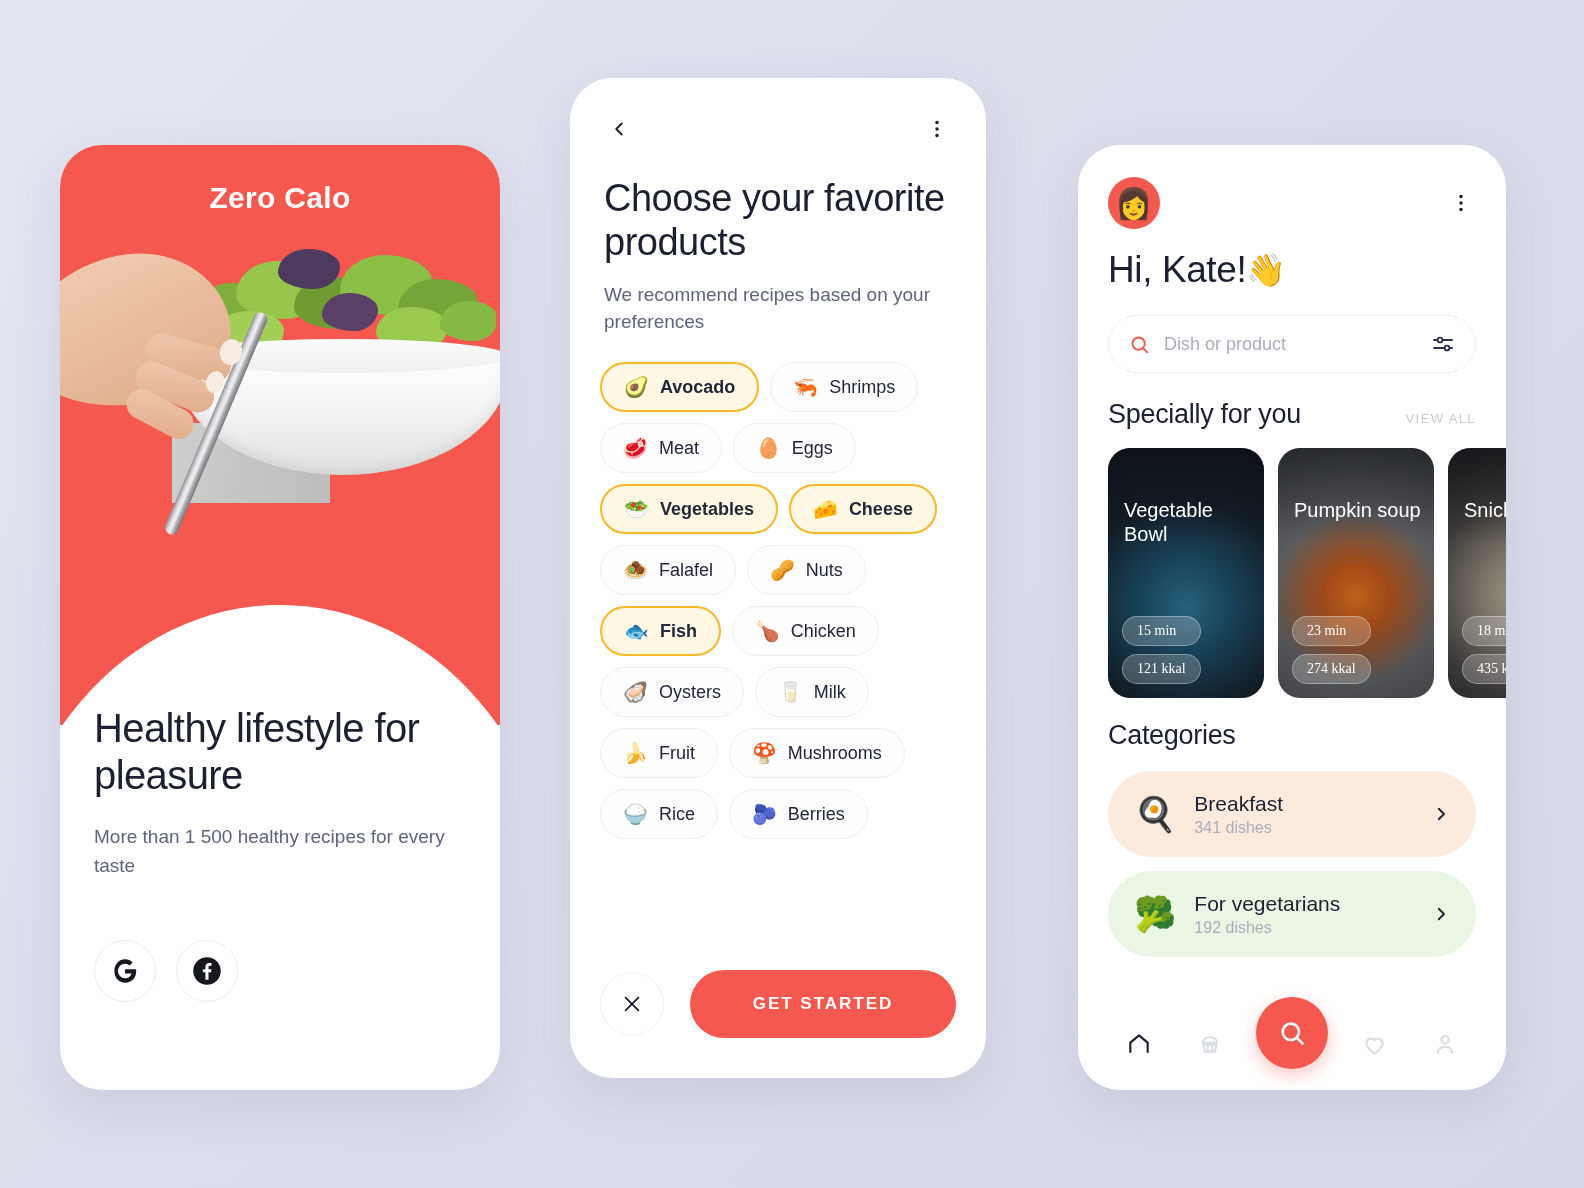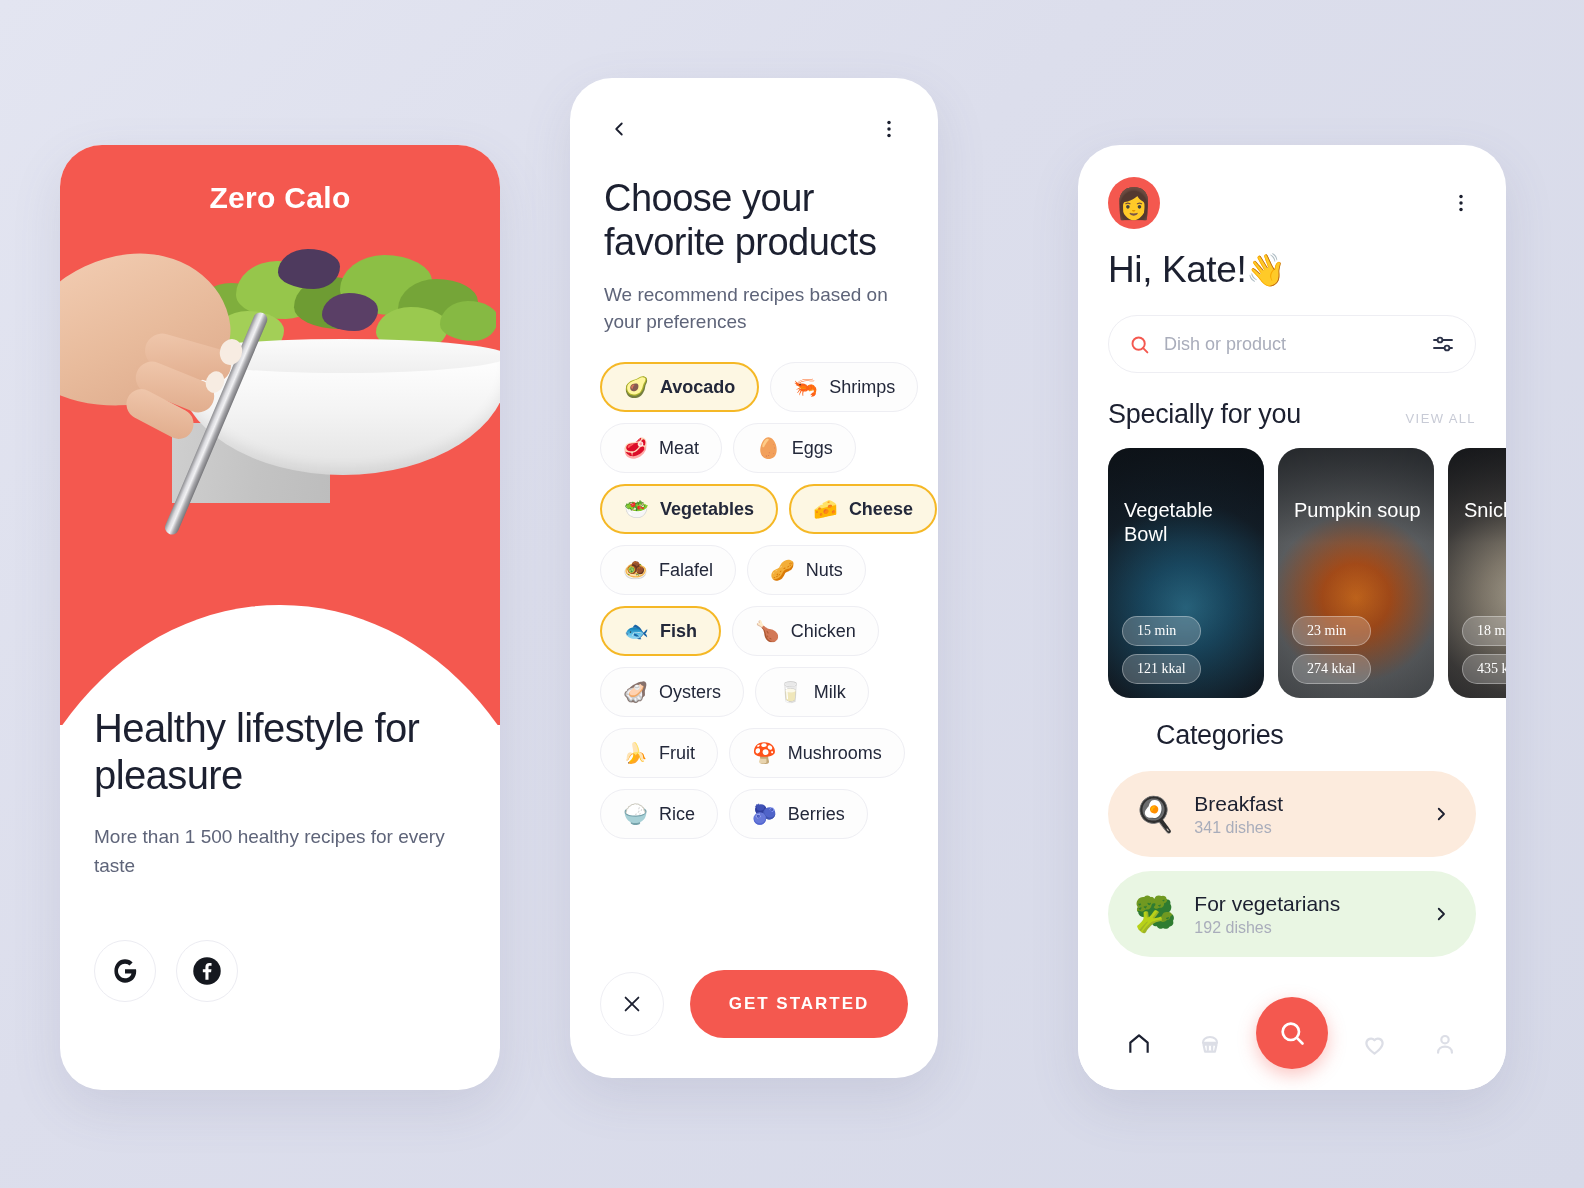--- a/index.html
+++ b/index.html
@@ -109,21 +109,21 @@
     font-weight: bold; display:flex; align-items:center; justify-content:center;
     border: none; cursor: pointer; font-family: inherit;
   }
   .social-btn {
     width: 62px; height: 62px; border-radius: 50%; background:#fff;
     border: 1.5px solid #ececf2; display:flex; align-items:center; justify-content:center;
     cursor:pointer;
   }
 
   
-  #phone2 { left: 570px; top: 78px; width: 368px; height: 1000px; }
+  #phone2 { left: 570px; top: 78px; width: 416px; height: 1000px; }
   .p2-top { display:flex; align-items:center; justify-content:space-between;
             padding: 36px 34px 0 34px; }
   .icon-btn { background:none; border:none; cursor:pointer; padding:4px; display:flex;
               align-items:center; justify-content:center; }
   .p2-h1 { padding: 32px 34px 0 34px; font-size: 38px; line-height: 1.17;
            color:#1c2030; letter-spacing: -.5px; font-weight: normal; }
   .p2-sub { padding: 16px 34px 0 34px; font-size: 19px; line-height:1.45; color:#5e6479; }
 
   .chips { padding: 26px 30px 0 30px; display:flex; flex-direction:column; gap: 11px; }
   .chip-row { display:flex; gap: 11px; }
@@ -453,21 +453,21 @@
         <div class="rcard-img" style="background: radial-gradient(circle at 50% 60%, rgb(207, 197, 174) 0%, rgb(154, 144, 127) 26%, rgb(74, 71, 68) 58%, rgb(32, 33, 35) 100%);"></div>
         <div class="shade"></div>
         <div class="rcard-name">Snickers cake</div>
         <div class="badges">
           <div class="badge">18 min</div>
           <div class="badge">435 kkal</div>
         </div>
       </div>
     </div>
 
-  <div class="sec-head" style="padding-top:22px;margin-left:48px;">
+  <div class="sec-head" style="padding-top:22px;">
     <div class="sec-title">Categories</div>
   </div>
 
   <div class="cat-list" id="cat-container">
       <div class="cat" style="background: rgb(252, 235, 221);">
         <div class="cat-emo">🍳</div>
         <div class="cat-txt">
           <div class="cat-name">Breakfast</div>
           <div class="cat-count">341 dishes</div>
         </div>

